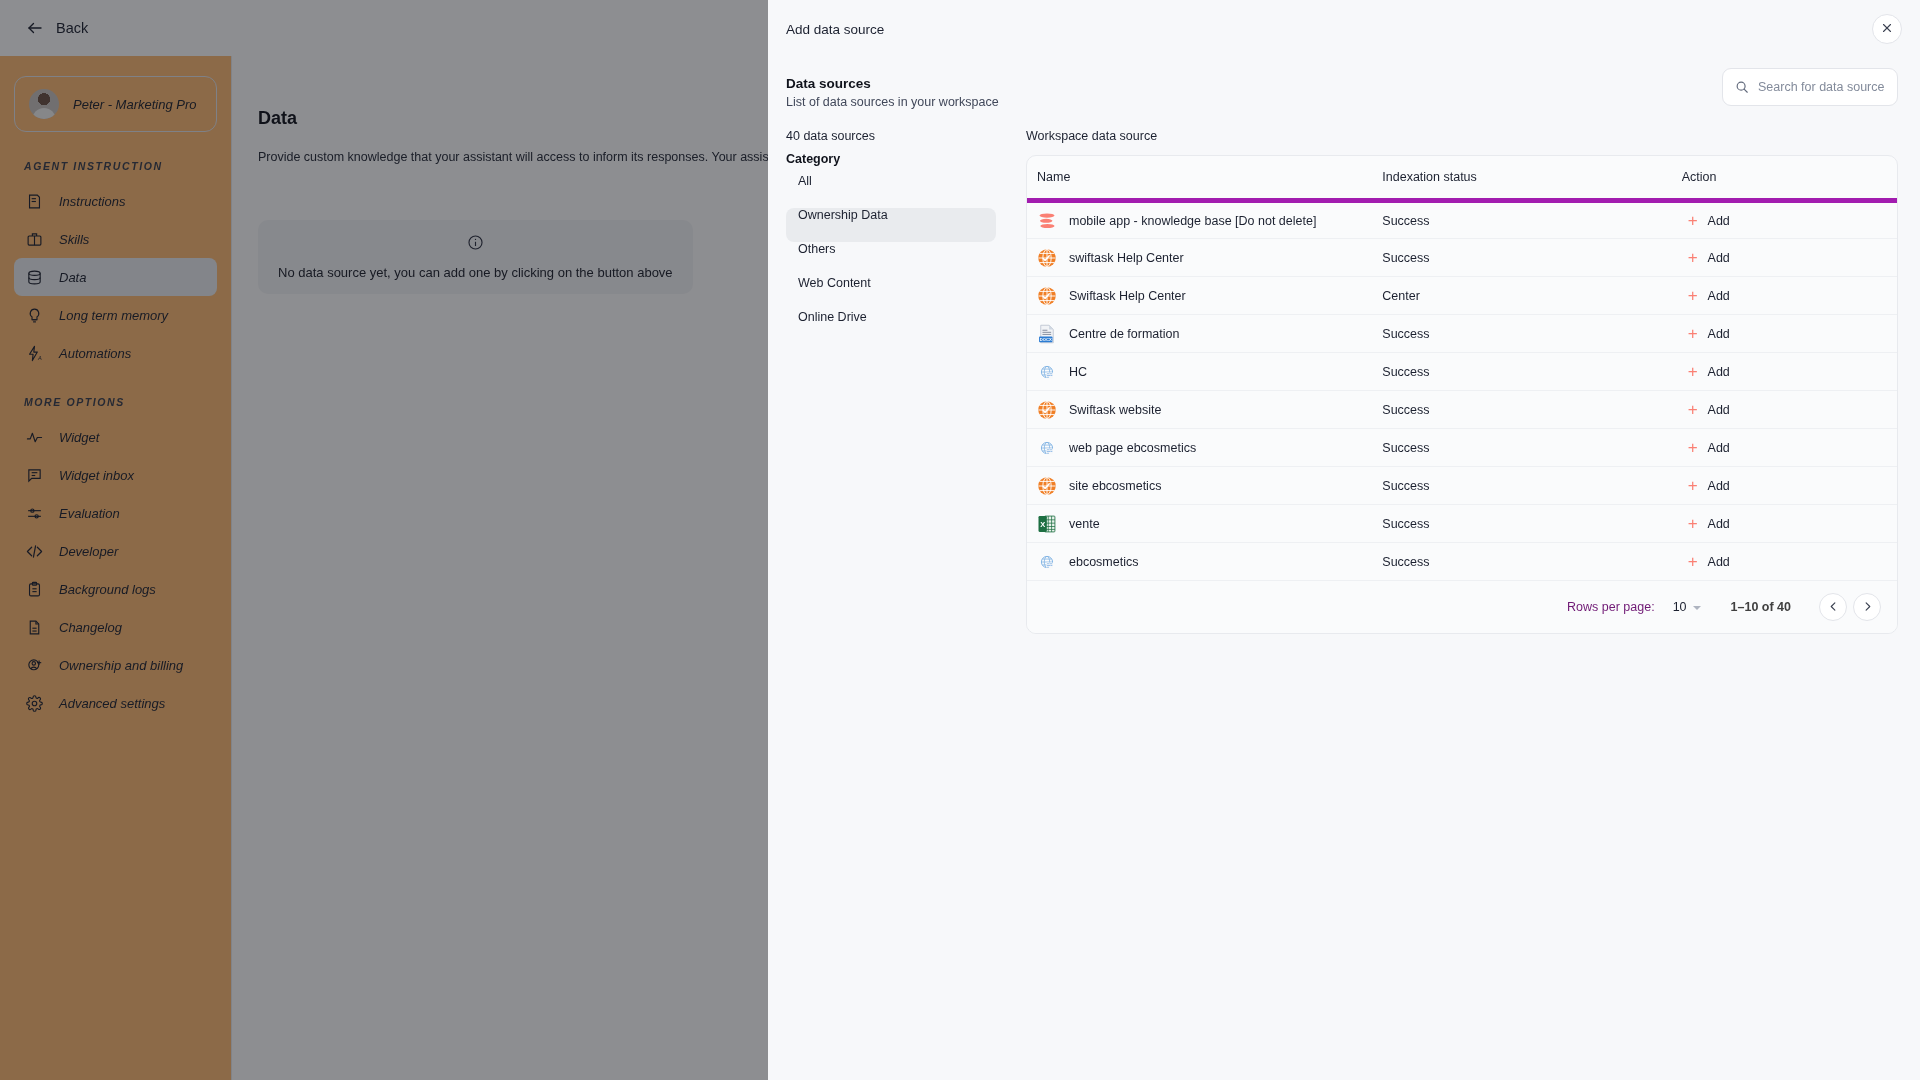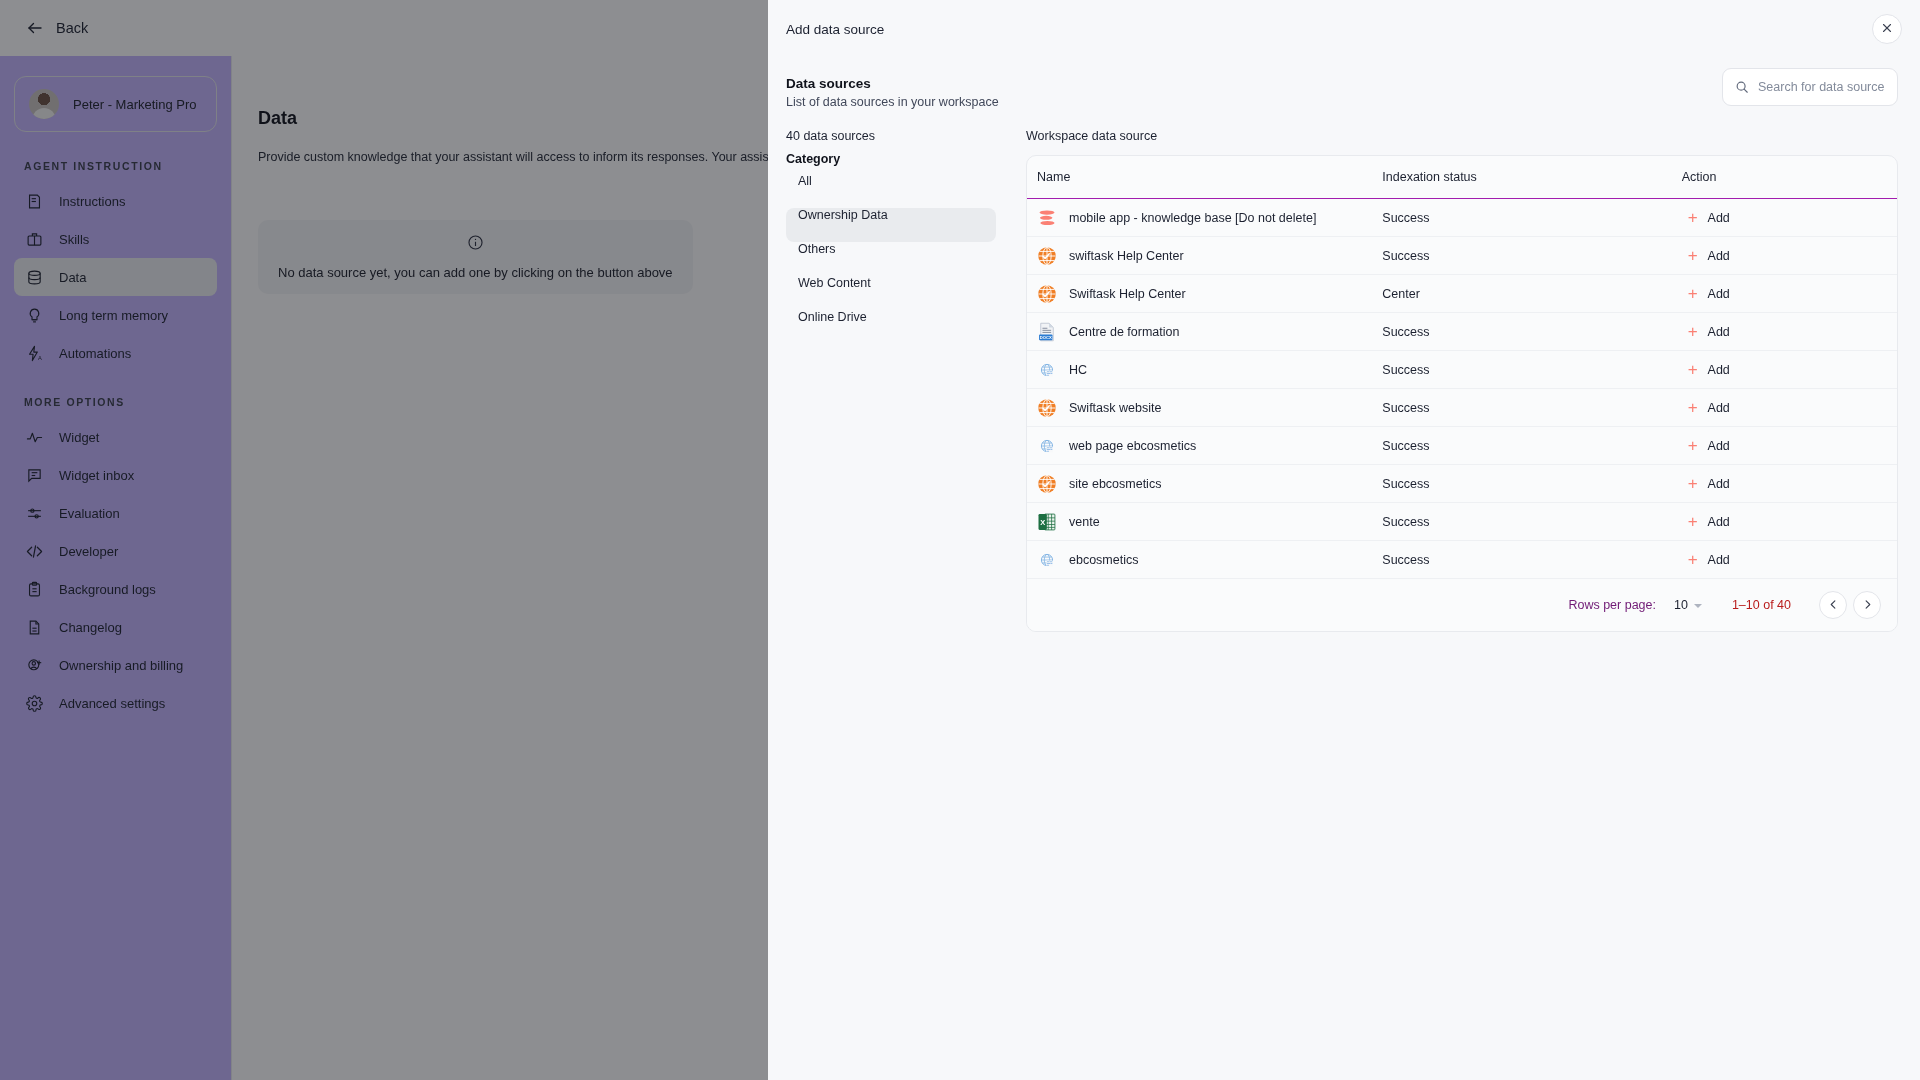--- a/index.html
+++ b/index.html
@@ -14,22 +14,22 @@
   
   .app { position: absolute; inset: 0; display: flex; flex-direction: column; background: #ffffff; }
 
   .topbar { height: 56px; display: flex; align-items: center; padding-left: 18px; flex: 0 0 56px; }
   .back-btn { display: flex; align-items: center; gap: 12px; cursor: pointer; background: none; border: none;
               font-family: inherit; font-size: 14.5px; color: #1c2130; padding: 6px 8px; border-radius: 6px; }
   .back-arrow { width: 18px; height: 18px; display: block; }
 
   .app-body { flex: 1; display: flex; min-height: 0; }
 
-  .sidebar { width: 232px; flex: 0 0 232px; background: #c4b5fd; border-right: 1px solid #e8eaee;
-             padding: 14px 14px 8px 14px; display: flex; flex-direction: column; gap: 0; }
+  .sidebar { width: 232px; flex: 0 0 232px; background: #fdba74; border-right: 1px solid #e8eaee;
+             padding: 14px 14px 8px 14px; display: flex; flex-direction: column; gap: 0; font-style: italic; }
   .profile-card { display: flex; align-items: center; gap: 14px; border: 1px solid #e4e6eb;
                   border-radius: 12px; padding: 12px 14px; margin: 6px 0 20px 0; cursor: pointer; }
   .avatar { width: 30px; height: 30px; border-radius: 50%; flex: 0 0 30px;
             background: radial-gradient(circle at 50% 34%, #6b5244 0 24%, #c9c4c0 25% 100%);
             position: relative; overflow: hidden; }
   .avatar::after { content:''; position:absolute; left:50%; top:62%; transform:translateX(-50%);
                    width:24px; height:18px; border-radius:12px 12px 0 0; background:#f2f1ef; }
   .profile-name { font-size: 13px; color: #20242f; }
 
   .section-label { font-size: 10.5px; letter-spacing: 1.6px; font-weight: 700;
@@ -81,41 +81,41 @@
   .cat-heading { font-size: 12.5px; font-weight: 700; color: #10131c; margin-bottom: 8px; }
   .cat-item { height: 34px; display: flex; padding: 0 12px; border-radius: 8px;
               font-size: 12.5px; color: #1c2130; cursor: pointer; margin-bottom: 0; }
   .cat-item.active { background: #e9ebee; }
 
   .table-col { flex: 1; min-width: 0; }
   .table-caption { font-size: 12.5px; color: #1c2130; margin-bottom: 12px; }
   .table-card { border: 1px solid #e8eaee; border-radius: 10px; background: #fafbfc; overflow: hidden; }
   table { width: 100%; border-collapse: collapse; }
   thead th { text-align: left; font-size: 12.5px; font-weight: 400; color: #1c2130;
-             padding: 14px 0 14px 0; border-bottom: 1px solid #a21caf; }
+             padding: 14px 0 14px 0; border-bottom: 5px solid #a21caf; }
   thead th.c-name { padding-left: 10px; width: 330px; }
   thead th.c-status { width: 278px; }
   thead th.c-action { width: 200px; }
   tbody td { font-size: 12.5px; color: #1c2130; padding: 0; height: 38px;
              border-bottom: 1px solid #eef0f3; vertical-align: middle; }
   tbody tr:last-child td { border-bottom: 1px solid #eef0f3; }
   .cell-name { display: flex; align-items: center; gap: 12px; padding-left: 10px; }
   .src-ico { width: 20px; height: 20px; flex: 0 0 20px; display: block; }
   .src-ico.sm { width: 14px; height: 14px; flex: 0 0 14px; margin: 0 3px; }
   .add-btn { display: inline-flex; align-items: center; gap: 10px; background: none; border: none;
              font-family: inherit; font-size: 12.5px; color: #1c2130; cursor: pointer; padding: 4px 6px; }
   .plus { color: #fa8074; font-size: 17px; line-height: 1; font-weight: 400; }
 
   .tfoot { display: flex; align-items: center; justify-content: flex-end; gap: 0;
            height: 52px; padding-right: 16px; background: #fafbfc; }
   .rpp-label { font-size: 12.5px; color: #701a75; }
   .rpp-val { font-size: 12.5px; color: #1c2130; margin-left: 18px; cursor: pointer; }
   .caret { display: inline-block; margin-left: 6px; border-left: 4px solid transparent;
            border-right: 4px solid transparent; border-top: 4px solid #aeb4c0; vertical-align: middle; }
-  .range { font-size: 12.5px; color: #b91c1c; margin-left: 30px; }
+  .range { font-size: 12.5px; color: #404040; margin-left: 30px; font-weight: bold; }
   .pg-btn { width: 28px; height: 28px; border-radius: 50%; border: 1px solid #e3e5ea; background: #fff;
             display: inline-flex; align-items: center; justify-content: center; cursor: pointer; }
   .pg-btn svg { width: 11px; height: 11px; color: #3a4050; }
   .pg-btn.prev { margin-left: 28px; }
   .pg-btn.next { margin-left: 6px; }
 </style>
 </head>
 <body>
 
 <div id="root">

